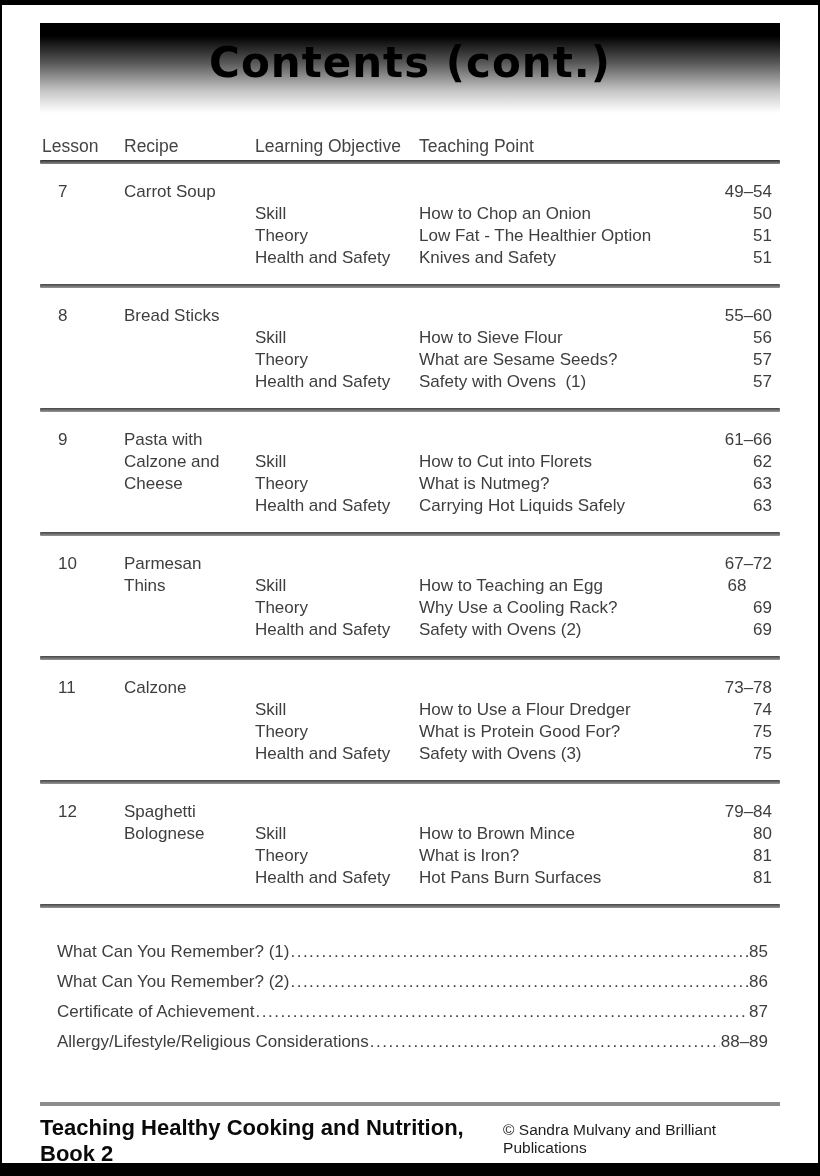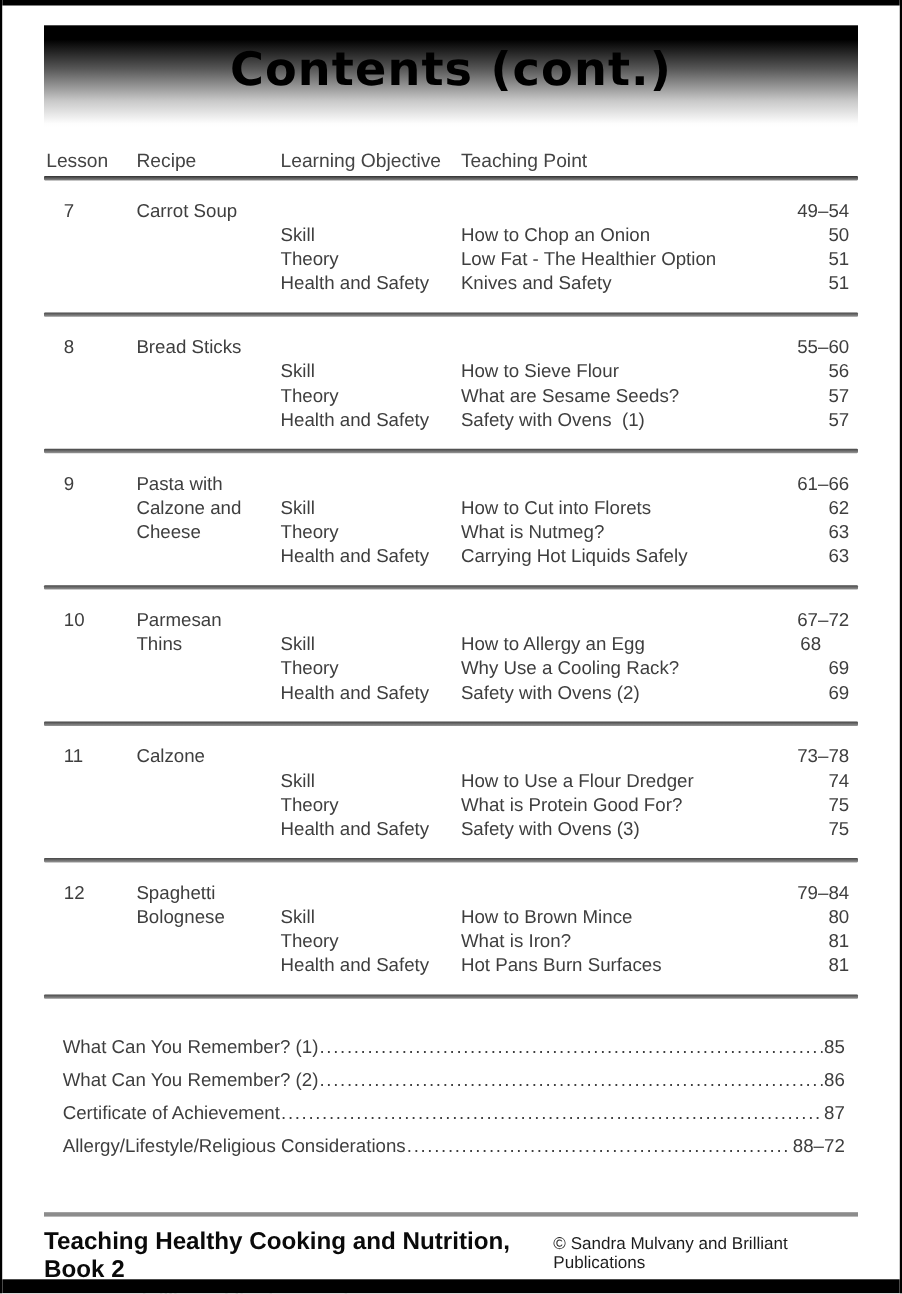--- a/index.html
+++ b/index.html
@@ -111,21 +111,21 @@
           <div class="cell c-obj" style="grid-area: 4 / 4;">Carrying Hot Liquids Safely</div>
           <div class="cell c-pages" style="grid-area: 4 / 5;">63</div>
         </div>
         <div class="rule"></div>
         <div class="grid5 lesson-grid">
           <div class="cell c-num" style="grid-area: 1 / 1;">10</div>
           <div class="cell c-recipe" style="grid-area: 1 / 2;">Parmesan</div>
           <div class="cell c-recipe" style="grid-area: 2 / 2;">Thins</div>
           <div class="cell c-pages" style="grid-area: 1 / 5;">67–72</div>
           <div class="cell c-point" style="grid-area: 2 / 3;">Skill</div>
-          <div class="cell c-obj" style="grid-area: 2 / 4;">How to Allergy an Egg</div>
+          <div class="cell c-obj" style="grid-area: 2 / 4;">How to Teaching an Egg</div>
           <div class="cell c-pages" style="grid-area: 2 / 5; text-align: center;">68</div>
           <div class="cell c-point" style="grid-area: 3 / 3;">Theory</div>
           <div class="cell c-obj" style="grid-area: 3 / 4;">Why Use a Cooling Rack?</div>
           <div class="cell c-pages" style="grid-area: 3 / 5;">69</div>
           <div class="cell c-point" style="grid-area: 4 / 3;">Health and Safety</div>
           <div class="cell c-obj" style="grid-area: 4 / 4;">Safety with Ovens (2)</div>
           <div class="cell c-pages" style="grid-area: 4 / 5;">69</div>
         </div>
         <div class="rule"></div>
         <div class="grid5 lesson-grid">
@@ -173,21 +173,21 @@
           <div class="extra-page">86</div>
         </div>
         <div class="extra-row">
           <div class="extra-label">Certificate of Achievement</div>
           <div class="leader-dots">........................................................................................................................................................................................................</div>
           <div class="extra-page">87</div>
         </div>
         <div class="extra-row">
           <div class="extra-label">Allergy/Lifestyle/Religious Considerations</div>
           <div class="leader-dots">........................................................................................................................................................................................................</div>
-          <div class="extra-page">88–72</div>
+          <div class="extra-page">88–89</div>
         </div>
       </div>
   </div>
 
   <div class="footer">
     <div class="footer-rule"></div>
     <div class="footer-row1">
       <span class="book-title">Teaching Healthy Cooking and Nutrition, Book 2</span>
       <span class="copyright">© Sandra Mulvany and Brilliant Publications</span>
     </div>

